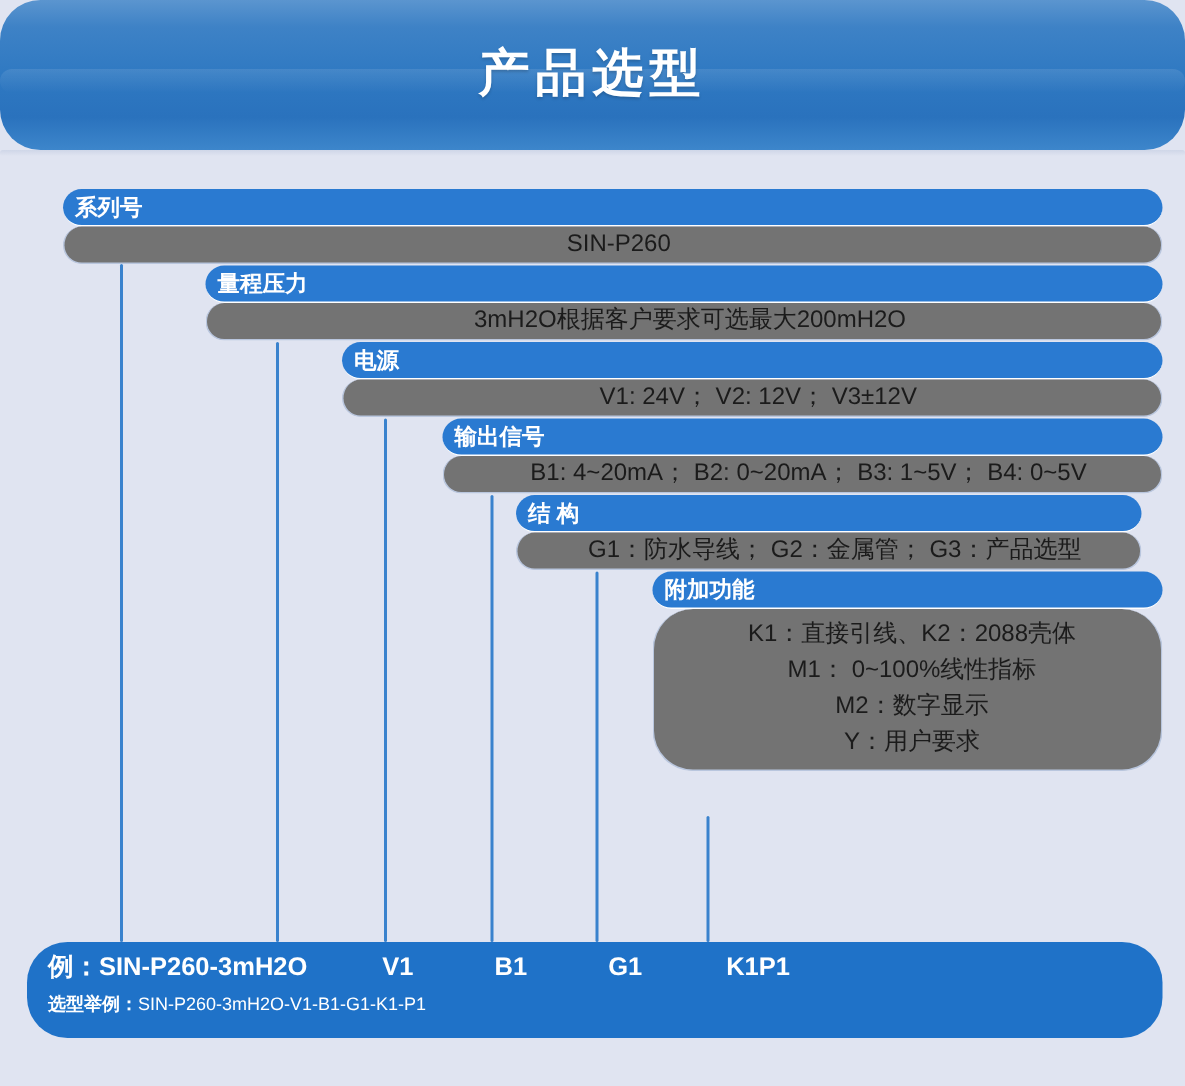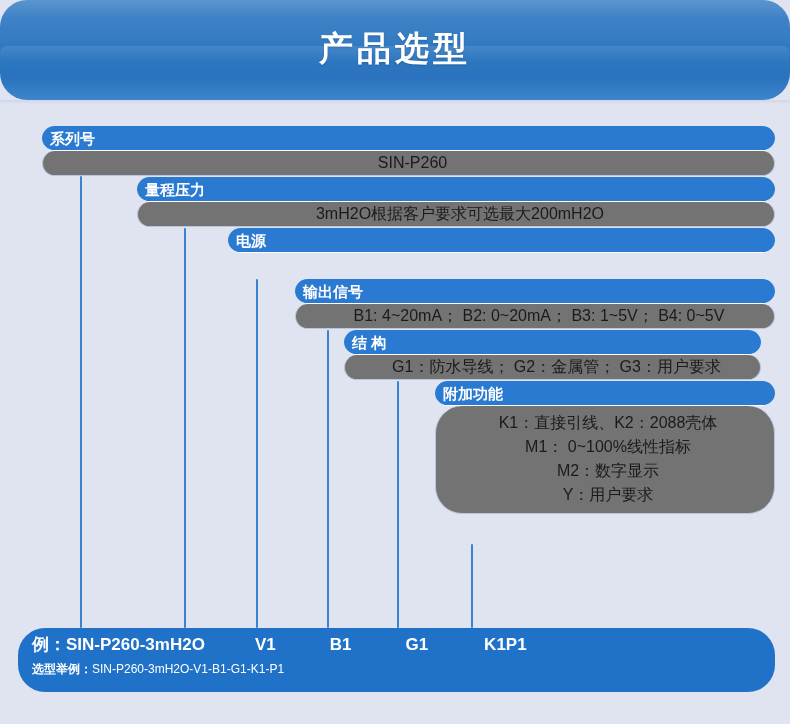--- a/index.html
+++ b/index.html
@@ -102,33 +102,36 @@
 
   <div class="lvl" style="left:137px; top:73px; width:638px;">
     <div class="hdr">量程压力</div>
     <div class="body single">
       <div class="ln">3mH2O根据客户要求可选最大200mH2O</div>
     </div>
   </div>
 
   <div class="lvl" style="left:228px; top:124px; width:547px;">
     <div class="hdr">电源</div>
+    <div class="body single">
+      <div class="ln">V1: 24V； V2: 12V； V3±12V</div>
+    </div>
   </div>
 
   <div class="lvl" style="left:295px; top:175px; width:480px;">
     <div class="hdr">输出信号</div>
     <div class="body single">
       <div class="ln">B1: 4~20mA； B2: 0~20mA； B3: 1~5V； B4: 0~5V</div>
     </div>
   </div>
 
   <div class="lvl" style="left:344px; top:226px; width:417px;">
     <div class="hdr">结 构</div>
     <div class="body single">
-      <div class="ln">G1：防水导线； G2：金属管； G3：用户要求</div>
+      <div class="ln">G1：防水导线； G2：金属管； G3：产品选型</div>
     </div>
   </div>
 
   <div class="lvl" style="left:435px; top:277px; width:340px;">
     <div class="hdr">附加功能</div>
     <div class="body" style="padding-left:12px; padding-top:5px; padding-bottom:6px;">
       <div class="ln">K1：直接引线、K2：2088壳体</div>
       <div class="ln">M1： 0~100%线性指标</div>
       <div class="ln">M2：数字显示</div>
       <div class="ln">Y：用户要求</div>

